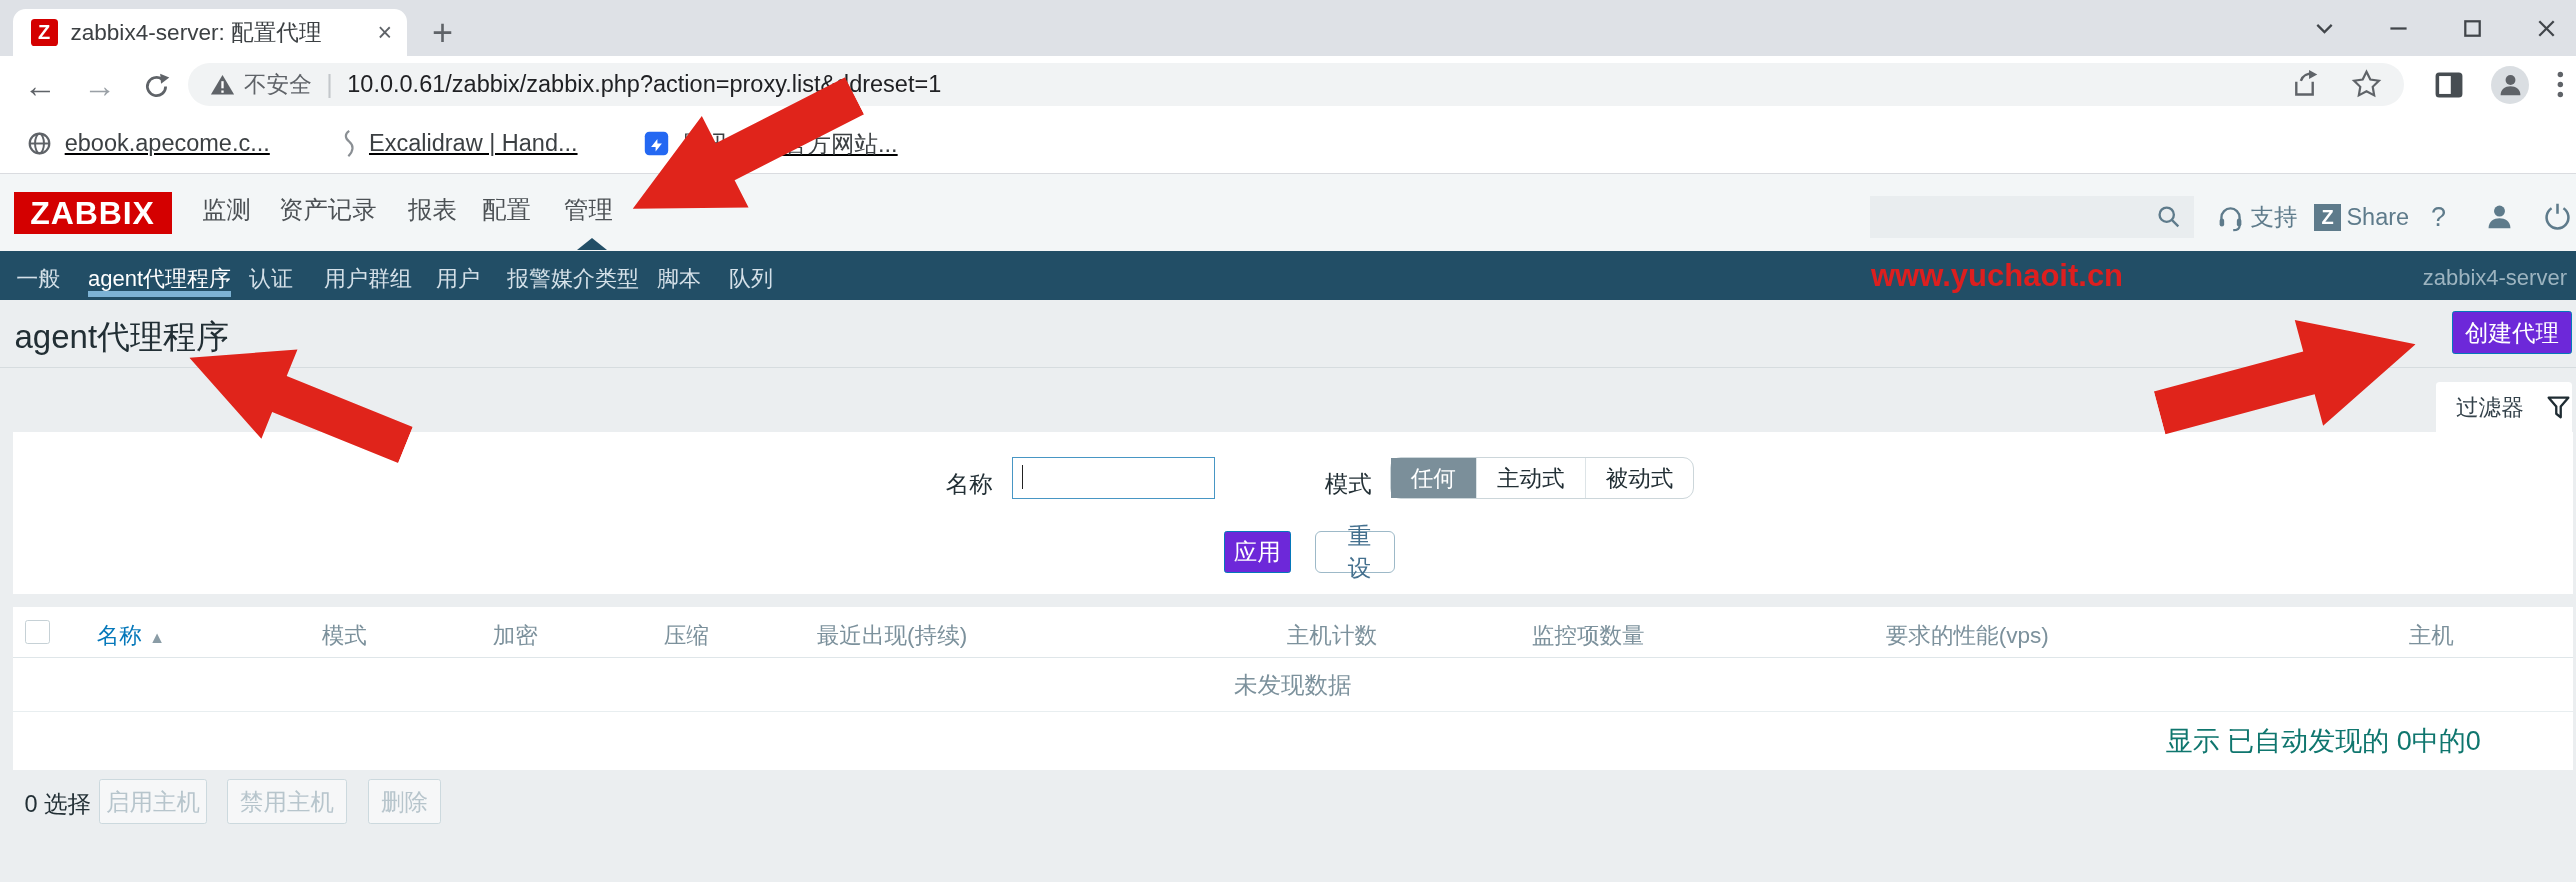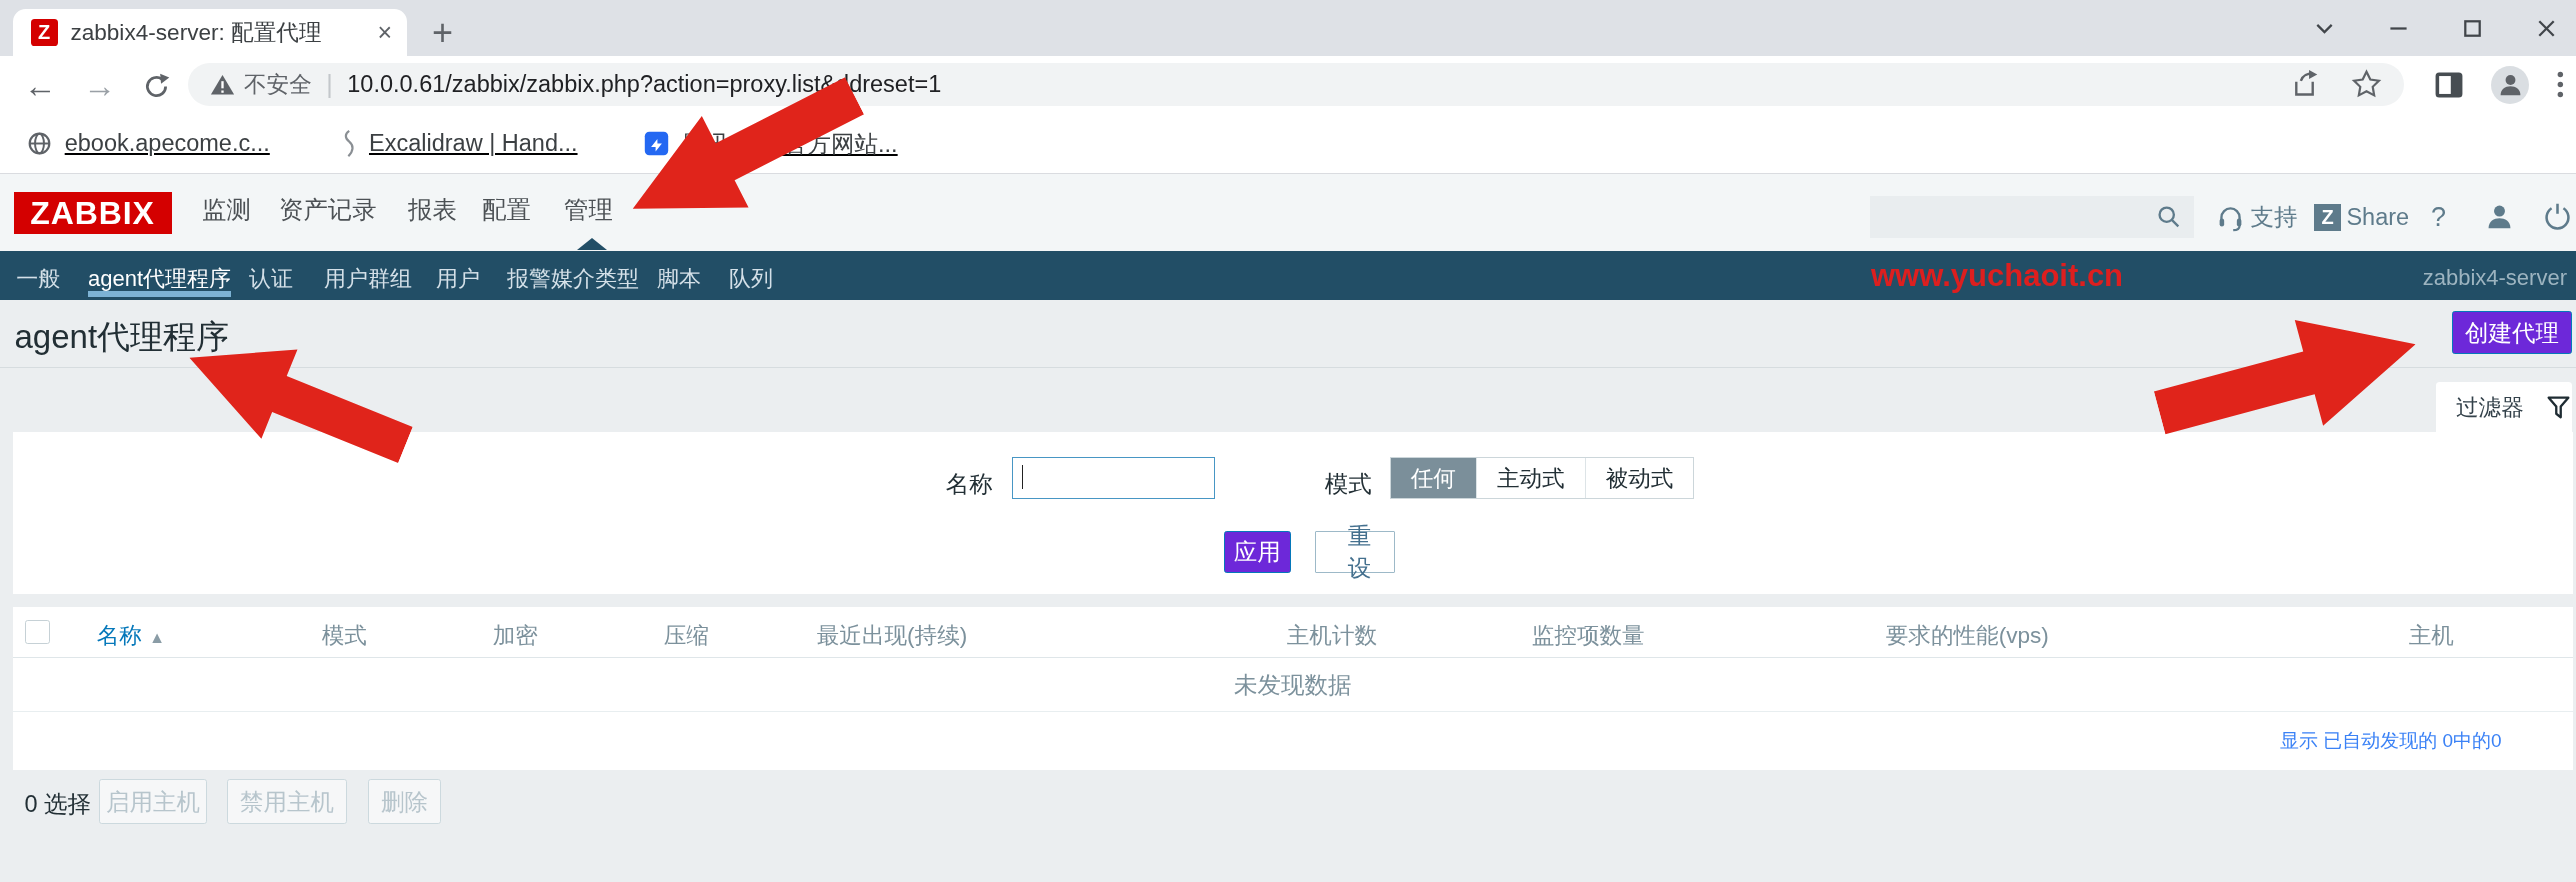--- a/index.html
+++ b/index.html
@@ -59,36 +59,36 @@
   .btn-blue { background:#6d28d9; color:#ffffff; border:0.9px solid #0578ba; border-radius:2.7px; display:flex; align-items:center; justify-content:center; font-size:23.5px; }
   .create-btn { position:absolute; left:2452px; top:311px; width:120px; height:43px; }
   .title-divider { position:absolute; left:0; top:367px; width:2576px; height:0.9px; background:#d6dcdf; }
 
   .filtertab { position:absolute; left:2436px; top:382px; width:136px; height:51px; background:#ffffff; border-radius:3.6px 3.6px 0 0; display:flex; align-items:center; padding-left:20px; }
   .filtertab .ftlabel { font-size:22.6px; color:#33414a; margin-right:22px; }
   .filterpanel { position:absolute; left:12.7px; top:432px; width:2560px; height:162px; background:#ffffff; }
   .f-label { position:absolute; font-size:23.5px; color:#222f35; top:36px; }
   .name-input { position:absolute; left:999px; top:25px; width:203px; height:42px; background:#fff; border:1.8px solid #4796c4; }
   .caret { position:absolute; left:9px; top:7.2px; width:1.8px; height:23.5px; background:#222; }
-  .segmented { position:absolute; left:1377px; top:25px; height:42px; display:flex; border:0.9px solid #ccd6da; border-radius:0; background:#fff; }
+  .segmented { position:absolute; left:1377px; top:25px; height:42px; display:flex; border:0.9px solid #ccd6da; border-radius:11px; background:#fff; }
   .seg { display:flex; align-items:center; justify-content:center; font-size:22.6px; color:#222f35; border-right:0.9px solid #dde4e7; padding:0 20px; }
   .seg:last-child { border-right:none; }
   .seg.selected { background:#7b8f9a; color:#ffffff; }
   .apply-btn { position:absolute; left:1211px; top:99px; width:67px; height:42px; }
-  .reset-btn { position:absolute; left:1302px; top:99px; width:80px; height:42px; background:#ffffff; border:0.9px solid #9db9c8; border-radius:1px; color:#44708e; font-size:23.5px; display:flex; align-items:center; justify-content:center;padding-left:32px; }
+  .reset-btn { position:absolute; left:1302px; top:99px; width:80px; height:42px; background:#ffffff; border:0.9px solid #9db9c8; border-radius:6px; color:#44708e; font-size:23.5px; display:flex; align-items:center; justify-content:center;padding-left:32px; }
 
   
   .tablepanel { position:absolute; left:12.7px; top:607px; width:2560px; height:163px; background:#ffffff; }
   .thead { position:absolute; left:0; top:0; width:100%; height:51px; border-bottom:0.9px solid #dfe6e9; }
   .th { position:absolute; top:12.7px; font-size:22.6px; color:#7c919c; white-space:nowrap; }
   .th.sorted { color:#0578ba; }
   .sortarrow { color:#8a9ca6; font-size:16.3px; margin-left:7.2px; }
   .checkbox { position:absolute; left:12.7px; top:12.7px; width:24.4px; height:24.4px; border:1.8px solid #c6d1d6; border-radius:2.7px; background:#fff; }
   .emptyrow { position:absolute; left:0; top:51px; width:100%; height:54px; border-bottom:0.9px solid #e8eef0; display:flex; align-items:center; justify-content:center; font-size:23.5px; color:#7c919c; }
-  .tfoot { position:absolute; left:0; top:105px; width:100%; height:58px; display:flex; align-items:center; justify-content:flex-end; padding-right:71px; font-size:19px; color:#3b82f6; }
+  .tfoot { position:absolute; left:0; top:105px; width:100%; height:58px; display:flex; align-items:center; justify-content:flex-end; padding-right:92px; font-size:27px; color:#0f766e; }
 
   
   .actionbar { position:absolute; left:0; top:779px; width:2576px; height:45px; }
   .selcount { position:absolute; left:24.4px; top:9px; font-size:23.5px; color:#222f35; }
   .abtn { position:absolute; top:0; height:45px; border:0.9px solid #ccd9de; border-radius:2.7px; background:rgba(255,255,255,0.55); color:#b7c5cc; font-size:23.5px; display:flex; align-items:center; justify-content:center; }
 
   
   .arrow { position:absolute; pointer-events:none; }
 </style>
 </head>

